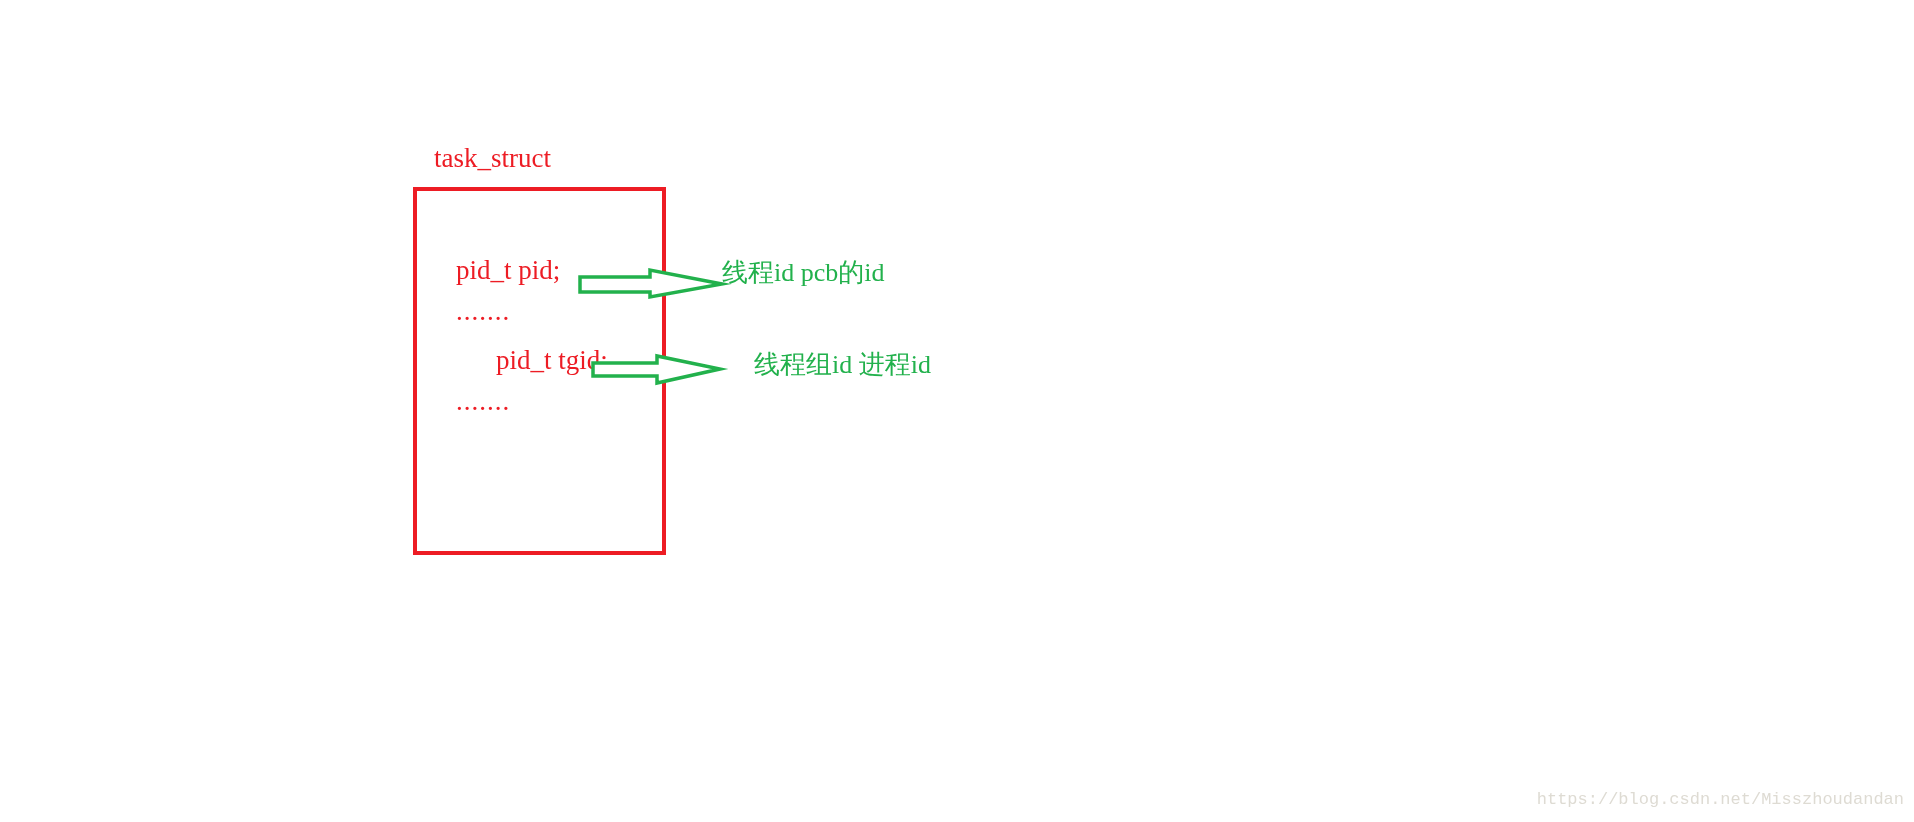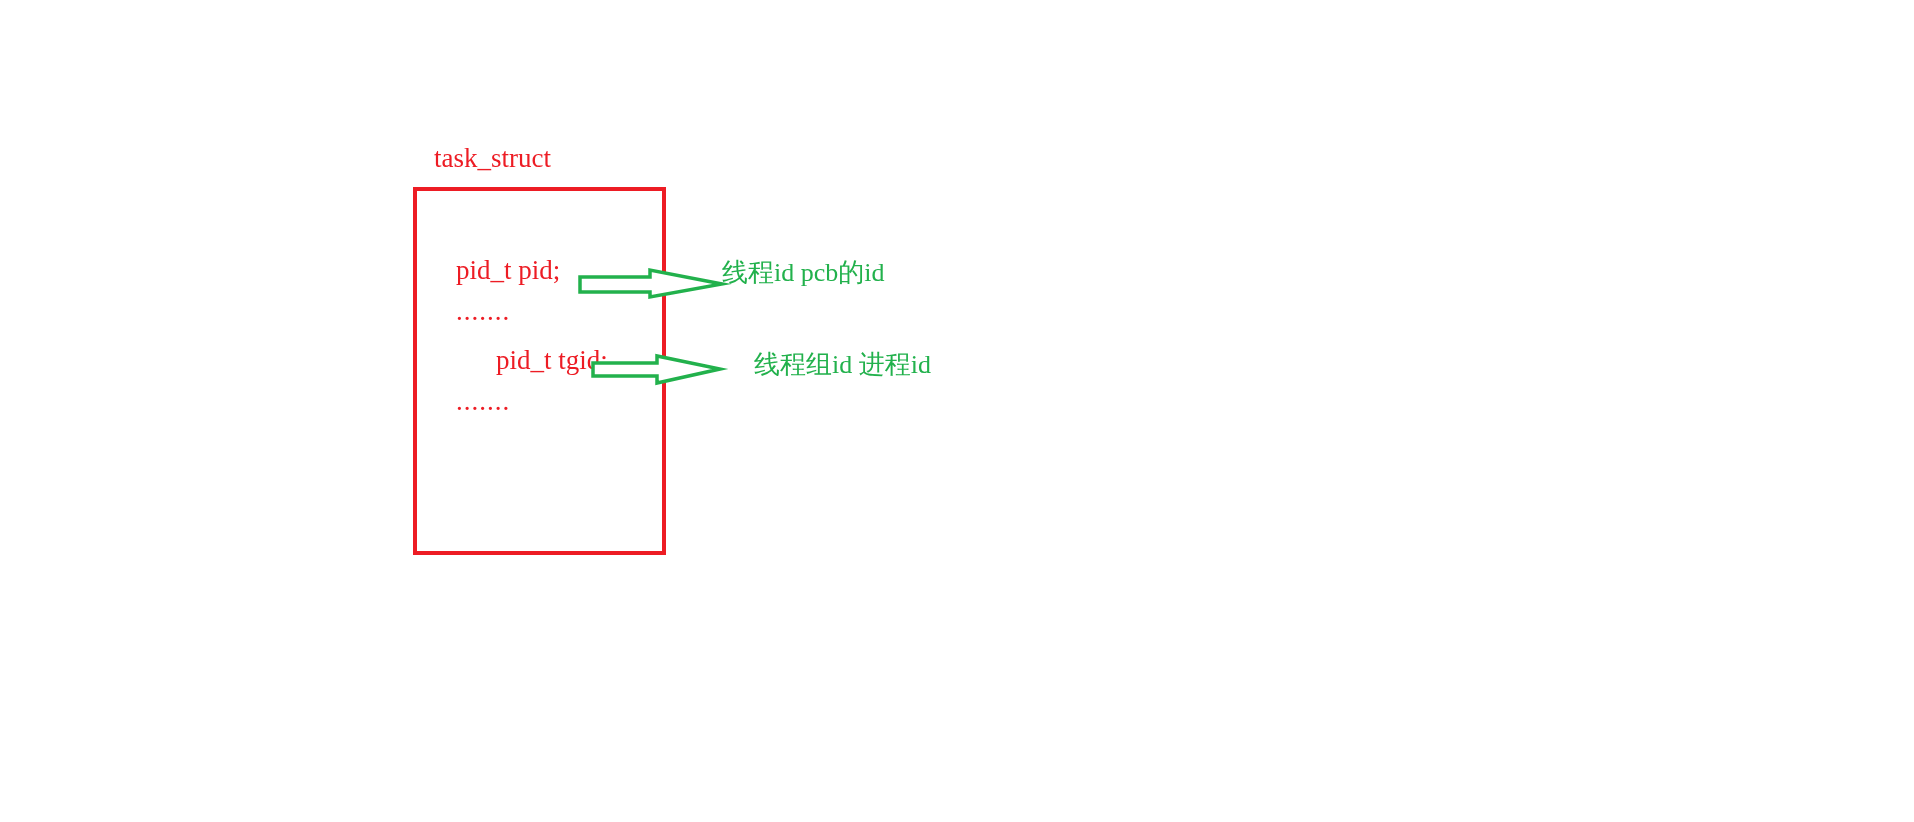--- a/index.html
+++ b/index.html
@@ -101,14 +101,15 @@
   </svg>
 
   <svg class="arrow a2" width="135" height="34" viewBox="0 0 135 34">
     <polygon points="2,10 66,10 66,3 129,16 66,30 66,23 2,23"></polygon>
   </svg>
 
   <div class="label annot an1">线程id pcb的id</div>
 
   <div class="label annot an2">线程组id 进程id</div>
 
+  <div class="watermark">https://blog.csdn.net/Misszhoudandan</div>
 
 </div>
 
 </body></html>

